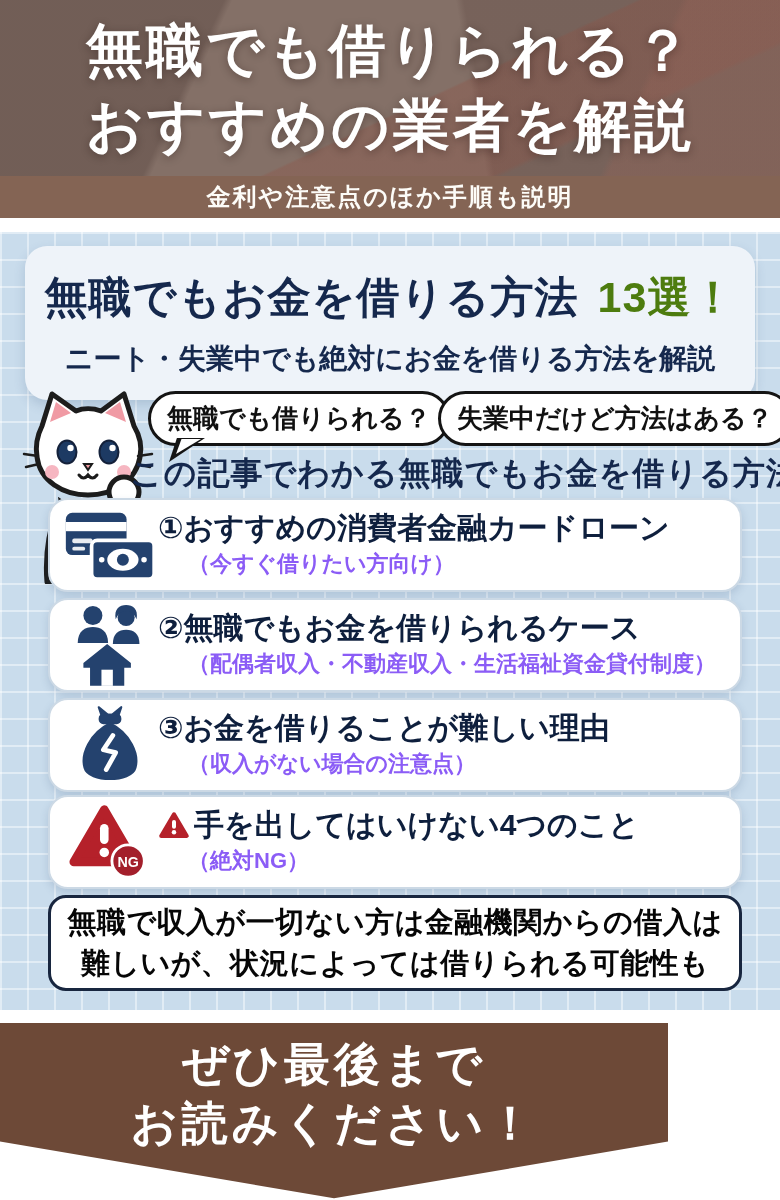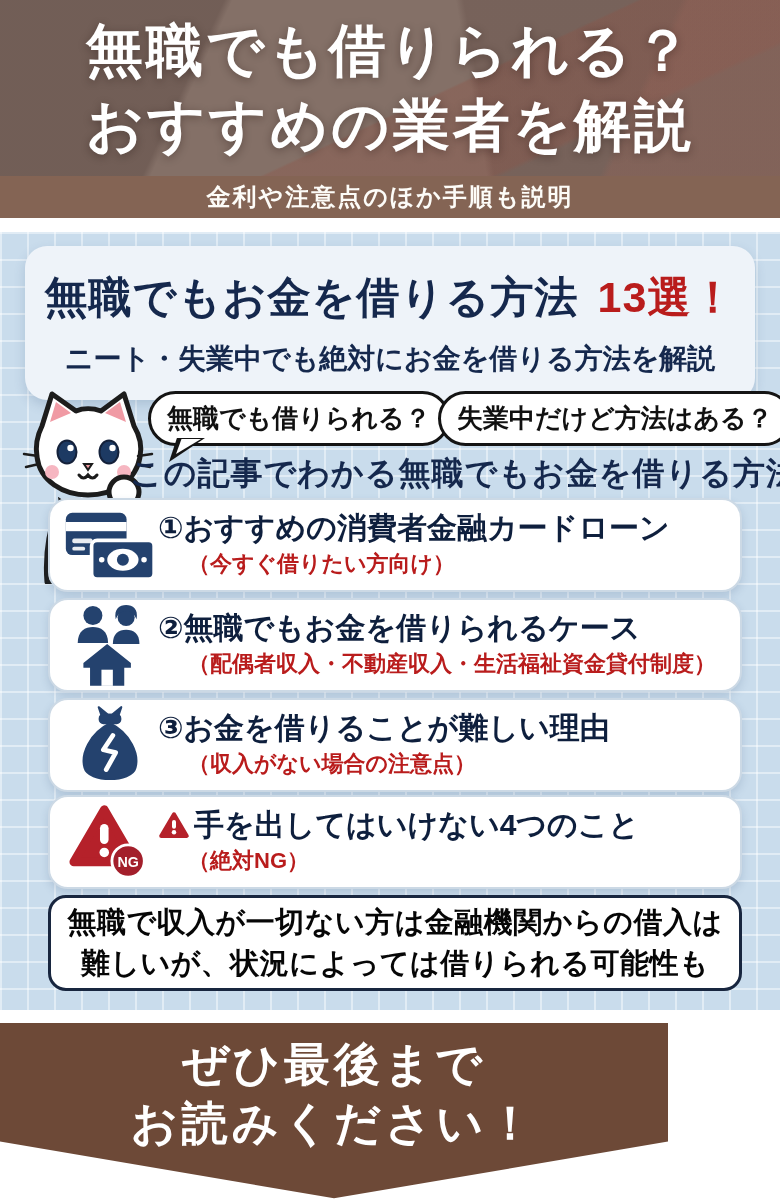--- a/index.html
+++ b/index.html
@@ -41,21 +41,21 @@
     background-size:27px 27px;
   }
 
   .title-card {
     position:absolute; left:25px; top:14px; width:730px; height:154px;
     background:#eef3f9; border-radius:22px;
     box-shadow:0 5px 12px rgba(60,90,130,.20);
     display:flex; flex-direction:column; justify-content:center; z-index:0;
   }
   .card-title { text-align:center; font-weight:bold; font-size:43px; color:#15284d; letter-spacing:1px; }
-  .card-title .hl { color:#b91c1c;margin-left:19px; }
+  .card-title .hl { color:#4d7c0f;margin-left:19px; }
   .card-sub { text-align:center; font-weight:bold; font-size:28px; color:#15284d; margin-top:13px; }
 
   .cat { position:absolute; left:18px; top:152px; z-index:1; }
 
   .bubble {
     position:absolute; background:#fff; border:3.5px solid #141414; border-radius:28px;
     font-weight:bold; font-size:26px; color:#111; padding:7px 16px; z-index:2; white-space:nowrap;
   }
   .bubble-1 { left:148px; top:159px; }
   .bubble-2 { left:438px; top:159px; }
@@ -73,21 +73,21 @@
     position:absolute; left:48px; width:694px; height:94px;
     background:#fff; border:2px solid #ccd9e5; border-radius:20px;
     box-shadow:0 4px 8px rgba(60,90,130,.18);
     display:flex; align-items:center; z-index:2;
   }
   .toc-1 { top:266px; } .toc-2 { top:366px; } .toc-3 { top:466px; } .toc-4 { top:563px; }
   .toc-icon { width:96px; min-width:96px; display:flex; justify-content:center; align-items:center; margin-left:12px; }
   .toc-text { flex:1; padding-right:16px; }
   .toc-title { font-weight:bold; font-size:30px; color:#0e1f3d; line-height:1.12; white-space:nowrap; display:flex; align-items:center; }
   .toc-title .inline-warn { display:inline-flex; margin-right:4px; }
-  .toc-sub { font-weight:bold; font-size:22px; color:#b91c1c; margin-left:30px; margin-top:4px; white-space:nowrap; }
+  .toc-sub { font-weight:bold; font-size:22px; color:#8b5cf6; margin-left:30px; margin-top:4px; white-space:nowrap; }
 
   .summary-box {
     position:absolute; left:48px; top:663px; width:694px; height:96px;
     background:#fff; border:3.5px solid #18263f; border-radius:18px;
     display:flex; flex-direction:column; justify-content:center; text-align:center;
     font-weight:bold; font-size:29px; color:#060606; line-height:1.42; z-index:2; letter-spacing:0.5px;
   }
 
   
   .white-gap-bottom { width:780px; height:13px; background:#ffffff; }

